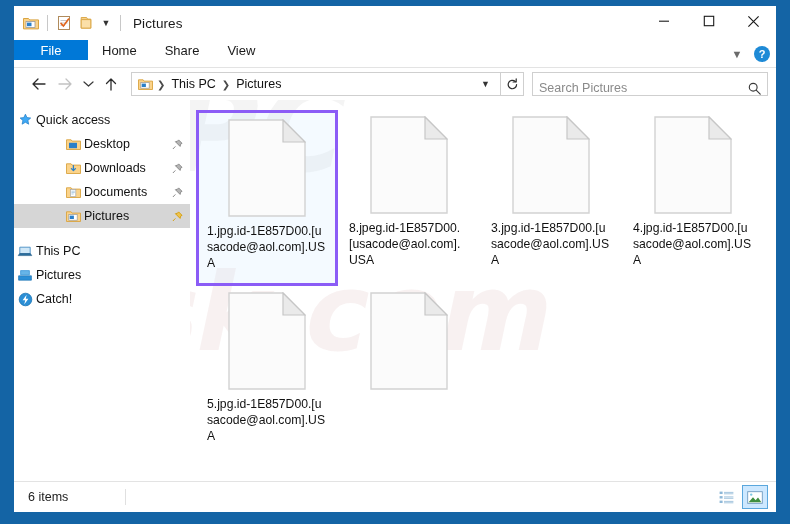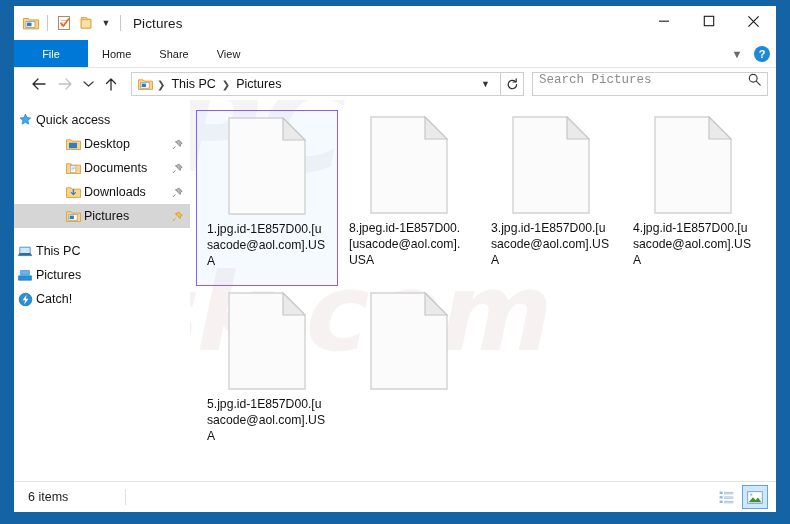--- a/index.html
+++ b/index.html
@@ -25,21 +25,21 @@
   .qat-ico{width:22px;height:24px;display:flex;align-items:center;justify-content:center;}
   .sep{width:1px;height:16px;background:#c8c8c8;margin:0 5px;}
   .qat-chev{width:18px;height:24px;display:flex;align-items:center;justify-content:center;color:#333;font-size:9px;}
   .wtitle{font-size:13.5px;color:#1a1a1a;margin-left:7px;letter-spacing:.1px;}
   .wbtns{position:absolute;right:0;top:0;display:flex;}
   .wbtn{width:45px;height:30px;display:flex;align-items:center;justify-content:center;}
   .wbtn svg{display:block;}
 
   
   .ribbon{height:28px;background:#ffffff;display:flex;align-items:stretch;flex:0 0 auto;position:relative;}
-  .tab{display:flex;align-items:center;justify-content:center;font-size:11px;color:#1a1a1a;padding:0 14px;height:28px;}
+  .tab{display:flex;align-items:center;justify-content:center;font-size:13px;color:#1a1a1a;padding:0 14px;height:20px;}
   .tab.file{background:#0078d7;color:#ffffff;min-width:46px;}
   .ribbon-right{position:absolute;right:6px;top:0;height:28px;display:flex;align-items:center;gap:8px;}
   .chev-collapse{color:#6b6b6b;font-size:11px;width:18px;text-align:center;}
   .helpbtn{width:16px;height:16px;border-radius:50%;background:#1e8ad6;color:#fff;font-size:11px;
            display:flex;align-items:center;justify-content:center;font-weight:bold;}
   .ribbon-underline{position:absolute;left:0;right:0;bottom:0;height:1px;background:#e3e3e3;}
 
   
   .addrbar{height:32px;background:#ffffff;display:flex;align-items:center;flex:0 0 auto;padding:0 8px 0 12px;gap:0;}
   .navbtn{width:26px;height:26px;display:flex;align-items:center;justify-content:center;color:#303030;}
@@ -49,21 +49,21 @@
     flex:1;height:22px;margin-left:7px;background:#ffffff;border:1px solid #cfcfcf;
     display:flex;align-items:center;padding:0 4px;gap:2px;min-width:0;
   }
   .crumb{font-size:12.5px;color:#111;padding:0 3px;white-space:nowrap;}
   .crumb-sep{color:#4a4a4a;font-size:10px;padding:0 1px;}
   .crumb-ico{width:18px;display:flex;align-items:center;justify-content:center;}
   .crumb-chev{margin-left:auto;color:#333;font-size:9px;padding:0 6px 0 4px;}
   .refresh{width:22px;height:22px;border:1px solid #cfcfcf;border-left:none;display:flex;align-items:center;justify-content:center;color:#333;font-size:12px;}
   .searchbox{
     width:222px;height:22px;margin-left:8px;background:#ffffff;border:1px solid #cfcfcf;
-    display:flex;align-items:flex-start;padding:0 6px;gap:4px;flex:0 0 auto;font-family:Liberation Mono, monospace;
+    display:flex;align-items:flex-end;padding:0 6px;gap:4px;flex:0 0 auto;
   }
   .searchtext{flex:1;font-size:12.5px;color:#8a8a8a;}
 
   
   .body{flex:1;display:flex;min-height:0;background:#fff;position:relative;}
 
   
   .sidebar{width:176px;flex:0 0 176px;background:#ffffff;padding-top:8px;position:relative;z-index:2;}
   .navitem{height:24px;display:flex;align-items:center;position:relative;padding-right:6px;}
   .navitem.sel{background:#d6d6d6;}
@@ -71,21 +71,21 @@
   .navitem .lbl{font-size:12.5px;color:#111;white-space:nowrap;}
   .navitem .pin{margin-left:auto;width:14px;display:flex;align-items:center;justify-content:center;}
   .ind-0{}
   .ind-1{padding-left:48px;}
   .gap{height:11px;}
 
   
   .content{flex:1;background:#ffffff;position:relative;overflow:hidden;padding:10px 0 0 6px;}
   .grid{display:flex;flex-wrap:wrap;align-content:flex-start;position:relative;z-index:2;}
   .tile{width:142px;height:176px;display:flex;flex-direction:column;align-items:center;padding-top:4px;box-sizing:border-box;}
-  .tile.sel{border:1px solid #8b5cf6;background:rgba(205,232,255,.22);}
+  .tile.sel{border:3px solid #8b5cf6;background:rgba(205,232,255,.22);}
   .thumb{width:78px;height:98px;margin-top:2px;}
   .fname{
     width:120px;margin-top:6px;font-size:12.2px;line-height:16px;color:#111;
     text-align:left;word-break:break-all;
   }
 
   
   .watermark{position:absolute;inset:0;z-index:1;pointer-events:none;overflow:hidden;}
   .wm-txt{
     position:absolute;font-family:"DejaVu Sans", sans-serif;font-weight:bold;
@@ -250,40 +250,40 @@
             <svg width="11" height="11" viewBox="0 0 11 11">
                 <path d="M6.6 0.9L10 4.3 8.6 5.2 8.1 7.4 3.4 2.7 5.6 2.2z M3.4 7.4L0.9 10" stroke="#8c8c8c" stroke-width="1" fill="#b5b5b5"></path>
               </svg>
           </span>
         </div>
 
         <div class="navitem ind-1">
           <span class="ico">
             <svg width="15" height="13" viewBox="0 0 15 13">
               <path d="M0.5 1.8h4.6l1 1.3h8.4v8.4H0.5z" fill="#fbd38a" stroke="#d9a441" stroke-width=".9"></path>
-              <rect x="4.4" y="3.6" width="5.4" height="7" fill="#fff" stroke="#a8a8a8" stroke-width=".7"></rect>
-              <path d="M5.4 5.2h3.4M5.4 6.6h3.4M5.4 8h2.2" stroke="#8fb8d8" stroke-width=".7"></path>
-            </svg>
-          </span>
-          <span class="lbl">Documents</span>
+              <path d="M7.4 3.6v4.6M5.4 6.6l2 2 2-2" stroke="#2a7fc9" stroke-width="1.3" fill="none" stroke-linecap="round" stroke-linejoin="round"></path>
+            </svg>
+          </span>
+          <span class="lbl">Downloads</span>
           <span class="pin">
             <svg width="11" height="11" viewBox="0 0 11 11">
                 <path d="M6.6 0.9L10 4.3 8.6 5.2 8.1 7.4 3.4 2.7 5.6 2.2z M3.4 7.4L0.9 10" stroke="#8c8c8c" stroke-width="1" fill="#b5b5b5"></path>
               </svg>
           </span>
         </div>
 
         <div class="navitem ind-1">
           <span class="ico">
             <svg width="15" height="13" viewBox="0 0 15 13">
               <path d="M0.5 1.8h4.6l1 1.3h8.4v8.4H0.5z" fill="#fbd38a" stroke="#d9a441" stroke-width=".9"></path>
-              <path d="M7.4 3.6v4.6M5.4 6.6l2 2 2-2" stroke="#2a7fc9" stroke-width="1.3" fill="none" stroke-linecap="round" stroke-linejoin="round"></path>
-            </svg>
-          </span>
-          <span class="lbl">Downloads</span>
+              <rect x="4.4" y="3.6" width="5.4" height="7" fill="#fff" stroke="#a8a8a8" stroke-width=".7"></rect>
+              <path d="M5.4 5.2h3.4M5.4 6.6h3.4M5.4 8h2.2" stroke="#8fb8d8" stroke-width=".7"></path>
+            </svg>
+          </span>
+          <span class="lbl">Documents</span>
           <span class="pin">
             <svg width="11" height="11" viewBox="0 0 11 11">
                 <path d="M6.6 0.9L10 4.3 8.6 5.2 8.1 7.4 3.4 2.7 5.6 2.2z M3.4 7.4L0.9 10" stroke="#8c8c8c" stroke-width="1" fill="#b5b5b5"></path>
               </svg>
           </span>
         </div>
 
         <div class="navitem ind-1 sel">
           <span class="ico">
             <svg width="15" height="13" viewBox="0 0 15 13">

